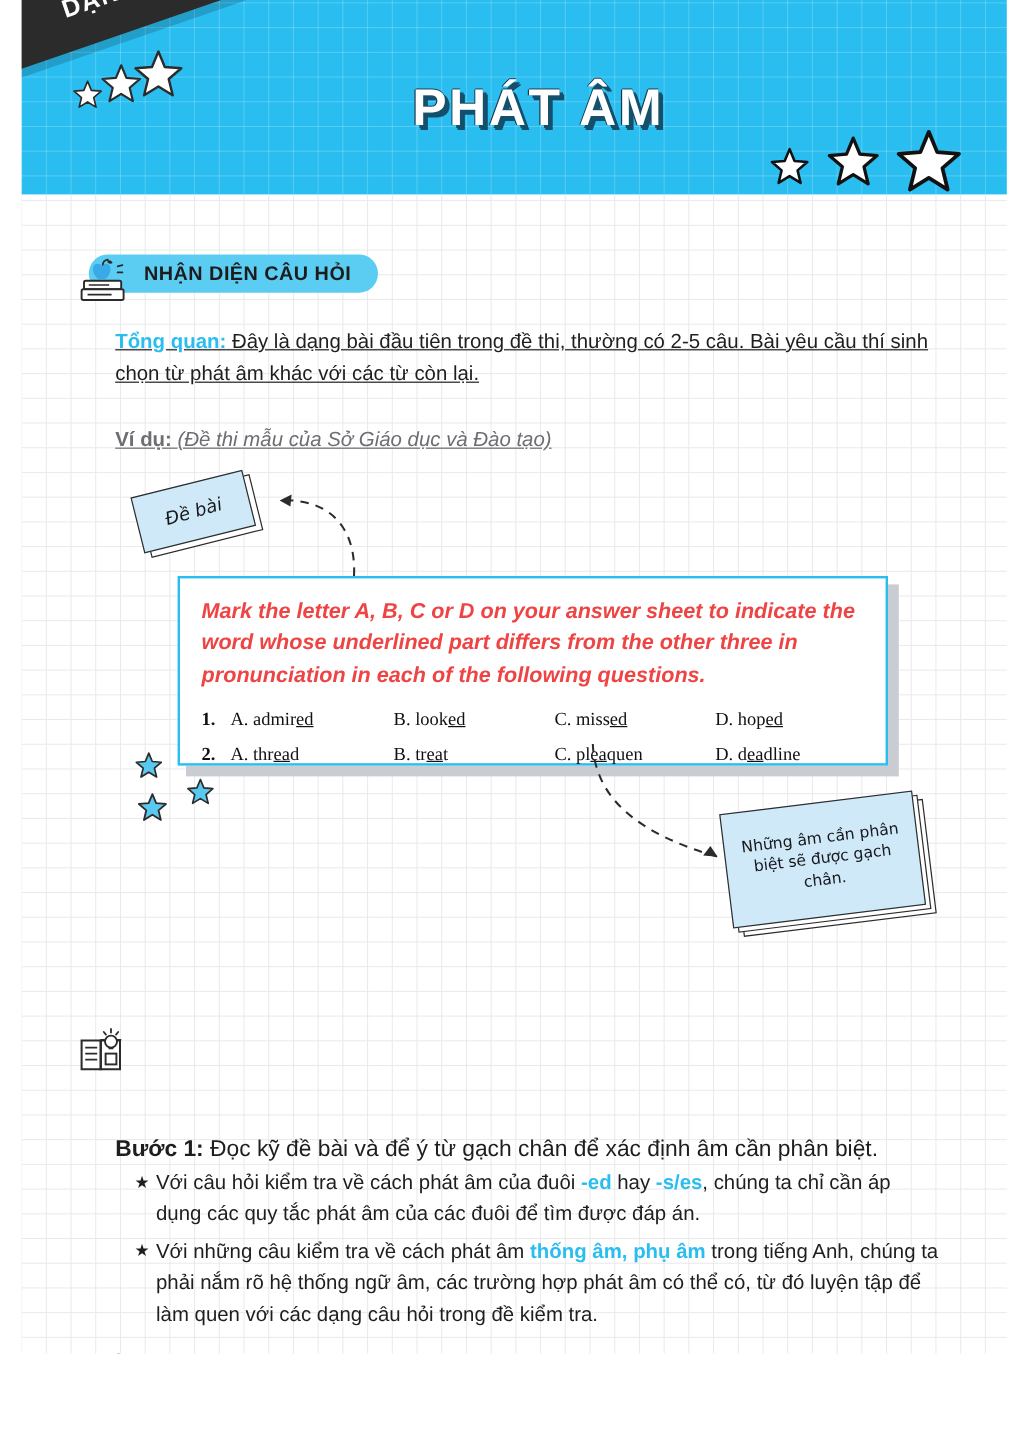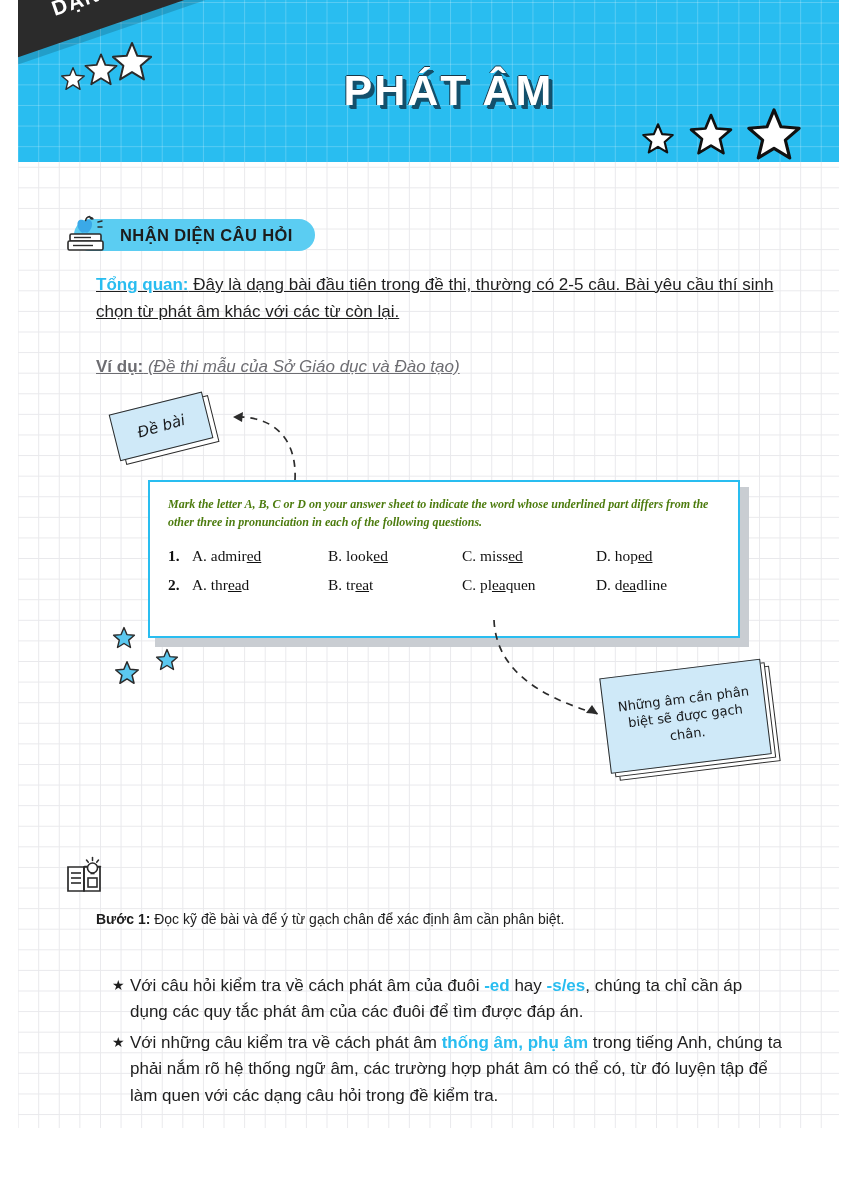--- a/index.html
+++ b/index.html
@@ -102,21 +102,21 @@
        4px 4px 0 #14506b,
       -1px 0    0 #17384a,
        0   -1px 0 #17384a;
     font-family: "Liberation Sans", sans-serif;
   }
 
   
   .section-head {
     position:absolute;
     display:flex;
-    align-items:center;
+    align-items:flex-start;
   }
   .section-head .pill {
     background: #5bcdf2;
     border-radius: 999px;
     height: 32px;
     display:flex;
     align-items:center;
     padding: 0 22px 0 46px;
     margin-left: -34px;
   }
@@ -195,26 +195,26 @@
   #qbox {
     position:absolute;
     left: 148px; top: 480px;
     width: 592px; height: 158px;
     background: #ffffff;
     border: 2px solid #29bdf0;
     box-sizing: border-box;
     padding: 14px 18px 10px 18px;
   }
   #qbox .q-instr {
-    font-family: Liberation Serif, serif;
+    font-family: Liberation Sans, sans-serif;
     font-style: italic;
     font-weight: 700;
-    font-size: 12px;
+    font-size: 18px;
     line-height: 1.47;
-    color: #4d7c0f;
+    color: #ef4444;
   }
   .q-row {
     display:flex;
     font-family: "Liberation Serif", serif;
     font-size: 15.4px;
     color: #111;
     margin-top: 11px;
   }
   .q-row .q-num { width: 24px; font-weight: 700; flex:0 0 24px; }
   .q-row .q-opt { flex: 0 0 134px; white-space: nowrap; }
@@ -240,21 +240,21 @@
   #note .note-text {
     font-family: "DejaVu Sans", sans-serif;
     font-size: 13px;
     line-height: 1.35;
     color:#17181a;
     text-align:center;
     padding: 0 6px;
   }
 
   
-  .step { position:absolute; font-size: 14px; color:#1e1e1e; }
+  .step { position:absolute; font-size: 19px; color:#1e1e1e;margin-top:36px; }
   .bullet-item {
     position:absolute;
     display:flex;
     font-size: 17px;
     line-height: 1.55;
     color:#1e1e1e;
   }
   .bullet-item .star-g {
     flex: 0 0 18px;
     font-size: 14px;

